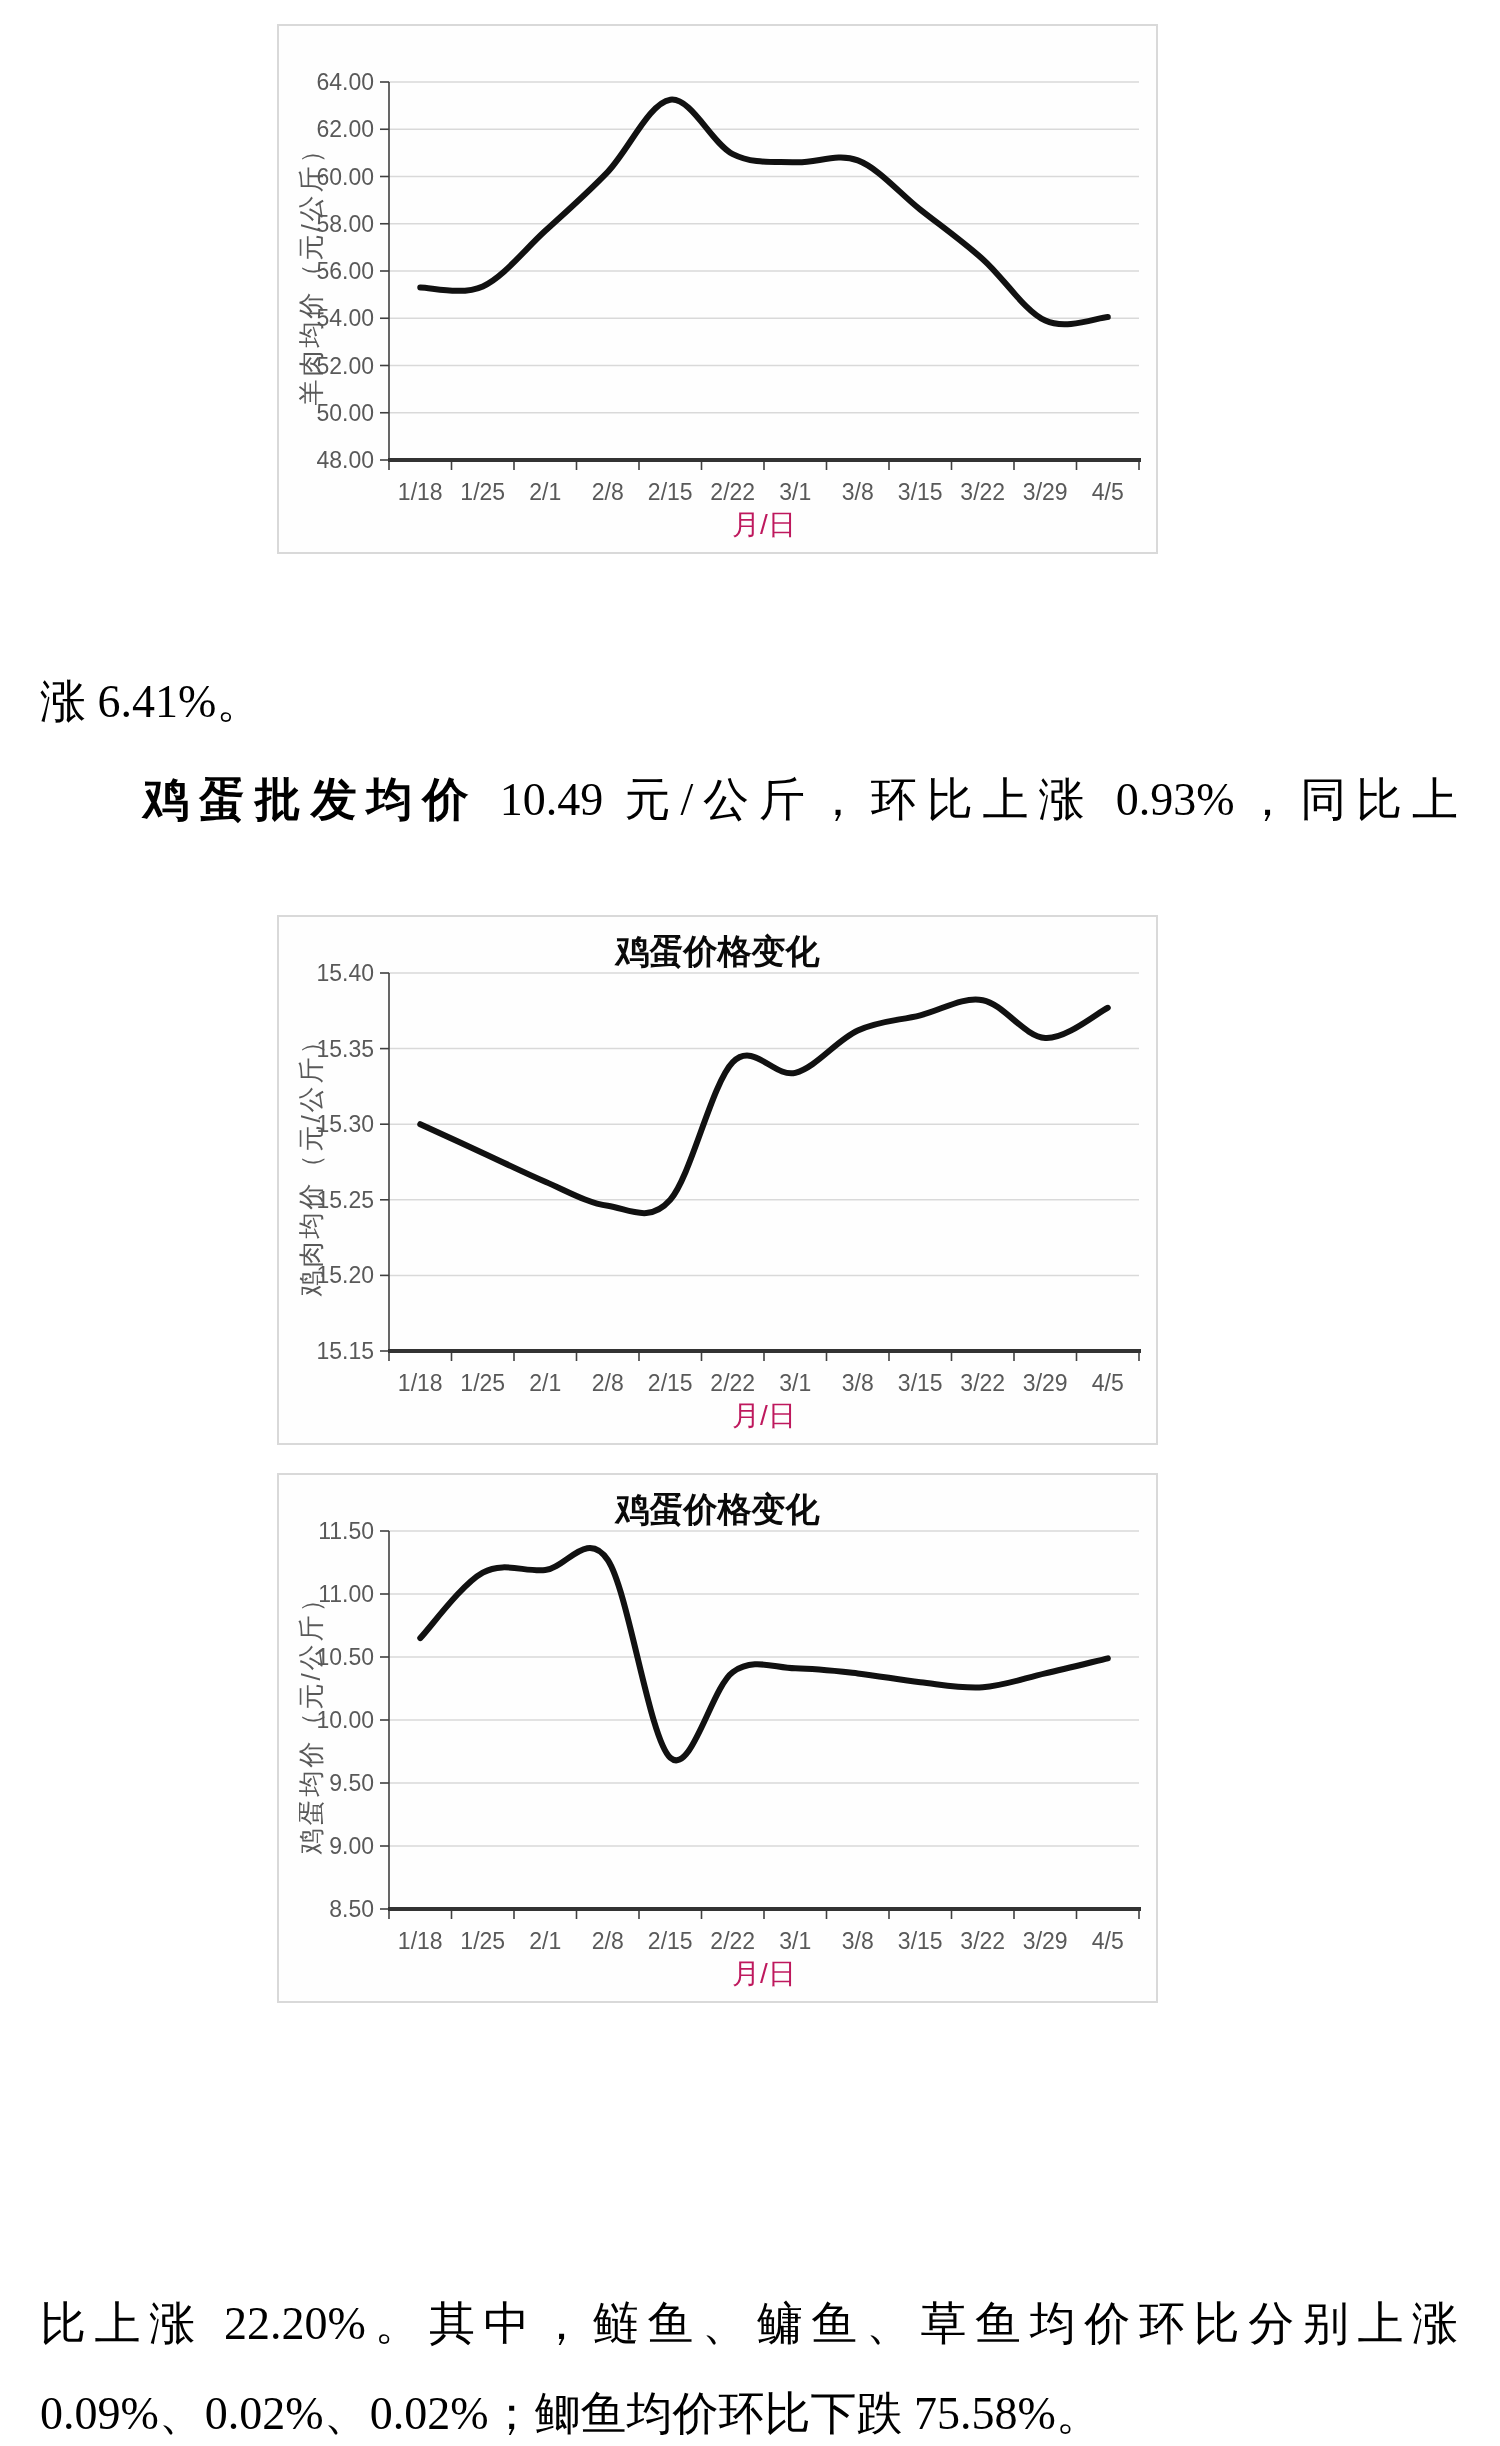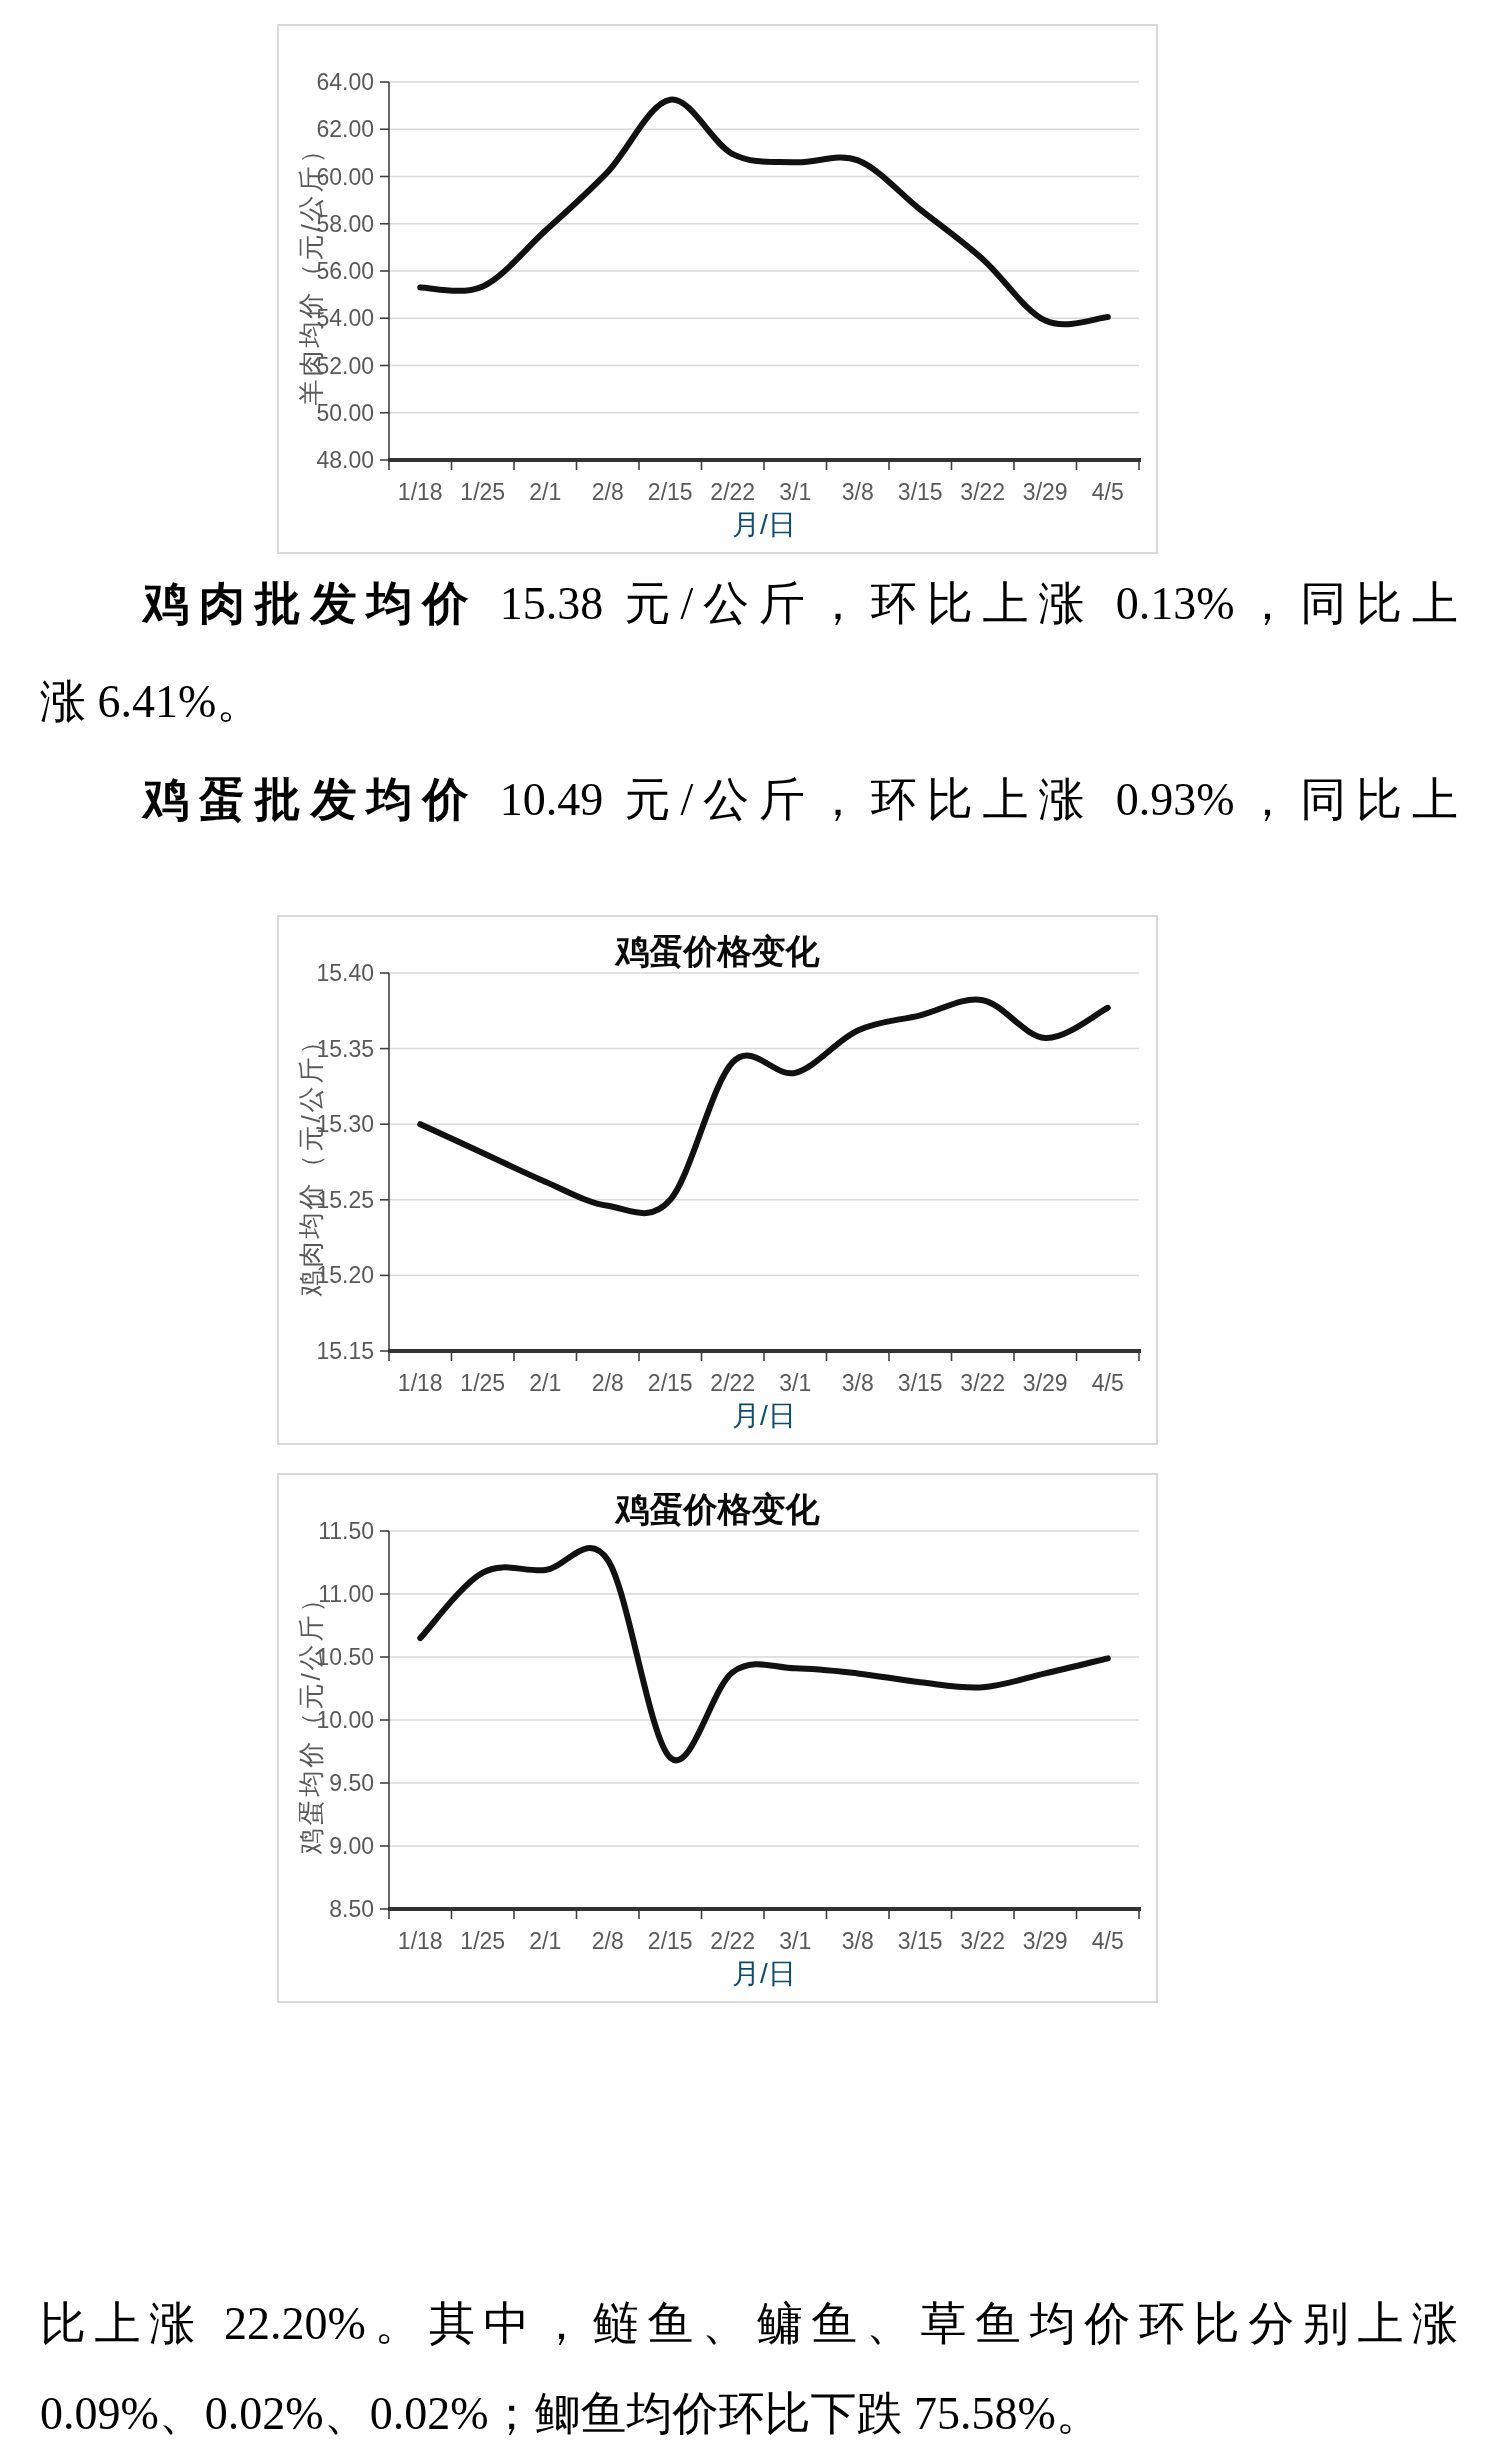--- a/index.html
+++ b/index.html
@@ -7,21 +7,21 @@
         font-family:"Liberation Serif","DejaVu Serif",serif;color:#000;}
   .chart-box{position:absolute;left:277px;width:881px;height:530px;background:#fefefe;
              border:2px solid #d9d9d9;box-sizing:border-box;}
   .chart-title{position:absolute;top:12px;left:0;width:100%;text-align:center;
                font-family:"Liberation Sans","DejaVu Sans",sans-serif;font-weight:700;
                font-size:34px;color:#0a0a0a;}
   .ytitle{position:absolute;left:32px;top:244px;transform:translate(-50%,-50%) rotate(-90deg);
           font-family:"Liberation Sans","DejaVu Sans",sans-serif;font-size:26px;color:#595959;
           white-space:nowrap;letter-spacing:3px;}
   .xtitle{position:absolute;left:110px;width:750px;bottom:8px;text-align:center;
-          font-family:"Liberation Sans","DejaVu Sans",sans-serif;font-size:28px;color:#0c4a6e;}
+          font-family:"Liberation Sans","DejaVu Sans",sans-serif;font-size:28px;color:#be185d;}
   svg.plot{position:absolute;left:0;top:0;}
   .tick{font-family:"Liberation Sans","DejaVu Sans",sans-serif;font-size:23px;fill:#595959;}
   .bodyline{position:absolute;left:40px;right:42px;font-size:46px;line-height:64px;color:#000;}
   .jfull{text-align:justify;text-align-last:justify;}
   .indent{text-indent:103px;}
   .b{font-weight:700;}
   .heading{position:absolute;left:145px;right:42px;font-family:"Liberation Sans","DejaVu Sans",sans-serif;
            font-weight:700;font-size:47px;color:#000;}
 </style>
 </head>
@@ -83,21 +83,20 @@
         <text x="641.25" y="474" text-anchor="middle" class="tick">3/15</text>
         <text x="703.75" y="474" text-anchor="middle" class="tick">3/22</text>
         <text x="766.25" y="474" text-anchor="middle" class="tick">3/29</text>
         <text x="828.75" y="474" text-anchor="middle" class="tick">4/5</text>
         <path d="M 141.25,261.5375000000001 C 151.7,261.3 182.9,269.8 203.8,260.4 C 224.6,250.9 245.4,223.9 266.3,204.8 C 287.1,185.7 307.9,167.6 328.8,145.8 C 349.6,123.9 370.4,76.7 391.3,73.7 C 412.1,70.8 432.9,117.6 453.8,128.1 C 474.6,138.5 495.4,135.3 516.3,136.3 C 537.1,137.4 557.9,126.6 578.8,134.4 C 599.6,142.3 620.4,167.1 641.3,183.6 C 662.1,200.0 682.9,214.7 703.8,233.2 C 724.6,251.7 745.4,285.0 766.3,294.6 C 787.1,304.3 818.3,291.7 828.8,291.1" fill="none" stroke="#111111" stroke-width="6" stroke-linecap="round" stroke-linejoin="round"></path>
       </svg>
     <div class="ytitle">羊肉均价（元/公斤）</div>
     <div class="xtitle">月/日</div>
   </section>
 
-  <div class="bodyline jfull indent" style="top:572px"><span class="b">鸡肉批发均价</span><span> 15.38 元/公斤，环比上涨 0.13%，同比上</span></div>
   <div class="bodyline" style="top:670px">涨 6.41%。</div>
 
   <div class="bodyline jfull indent" style="top:768px"><span class="b">鸡蛋批发均价</span><span> 10.49 元/公斤，环比上涨 0.93%，同比上</span></div>
 
   <section class="chart-box" style="top:915px">
     <svg class="plot" width="952" height="526" viewBox="0 0 952 526">
         <line x1="110" y1="56" x2="860" y2="56" stroke="#d9d9d9" stroke-width="1.5"></line>
         <line x1="101" y1="56" x2="110" y2="56" stroke="#404040" stroke-width="1.6"></line>
         <text x="95" y="64" text-anchor="end" class="tick">15.40</text>
         <line x1="110" y1="131.60000000000105" x2="860" y2="131.60000000000105" stroke="#d9d9d9" stroke-width="1.5"></line>

